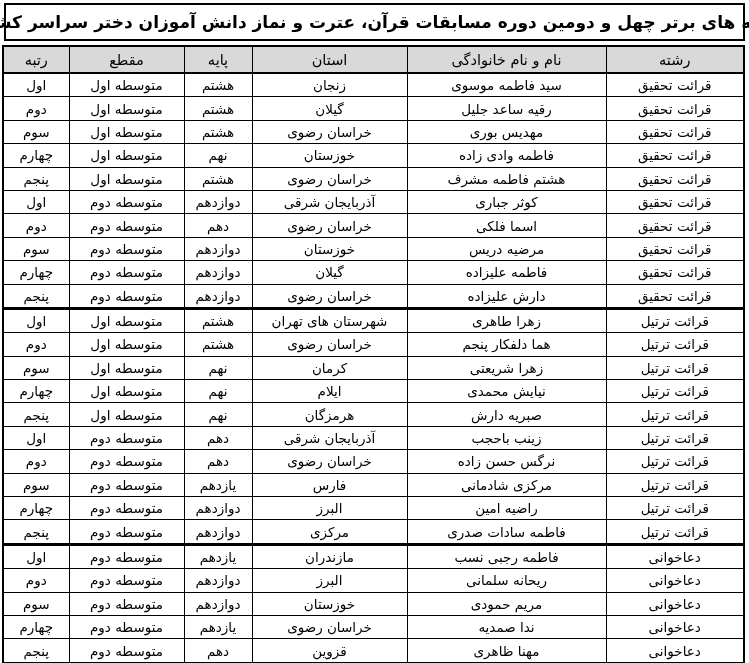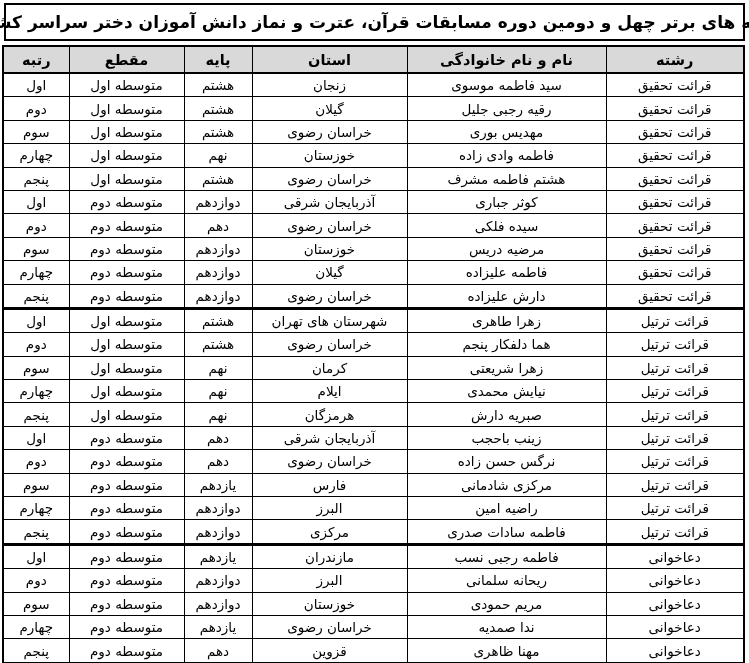--- a/index.html
+++ b/index.html
@@ -44,21 +44,21 @@
     text-align: center;
     vertical-align: middle;
     font-size: 13.5px;
     height: 22.4px;
     padding: 0 3px;
     white-space: nowrap;
     overflow: hidden;
   }
   table.results thead th {
     background: #d9d9d9;
-    font-weight: bold;
+    font-weight: normal;
     font-size: 14.5px;
     height: 25px;
     border-bottom: 2px solid #000;
   }
   table.results tr.group-start td {
     border-top: 3px solid #000;
   }
   col.c-field    { width: 138px; }
   col.c-name     { width: 199px; }
   col.c-province { width: 155px; }
@@ -98,21 +98,21 @@
         <tr>
           <td>قرائت تحقیق</td>
           <td>سید فاطمه موسوی</td>
           <td>زنجان</td>
           <td>هشتم</td>
           <td>متوسطه اول</td>
           <td>اول</td>
         </tr>
         <tr>
           <td>قرائت تحقیق</td>
-          <td>رقیه رجبی جلیل</td>
+          <td>رقیه ساعد جلیل</td>
           <td>گیلان</td>
           <td>هشتم</td>
           <td>متوسطه اول</td>
           <td>دوم</td>
         </tr>
         <tr>
           <td>قرائت تحقیق</td>
           <td>مهدیس بوری</td>
           <td>خراسان رضوی</td>
           <td>هشتم</td>
@@ -138,21 +138,21 @@
         <tr>
           <td>قرائت تحقیق</td>
           <td>کوثر جباری</td>
           <td>آذربایجان شرقی</td>
           <td>دوازدهم</td>
           <td>متوسطه دوم</td>
           <td>اول</td>
         </tr>
         <tr>
           <td>قرائت تحقیق</td>
-          <td>سیده فلکی</td>
+          <td>اسما فلکی</td>
           <td>خراسان رضوی</td>
           <td>دهم</td>
           <td>متوسطه دوم</td>
           <td>دوم</td>
         </tr>
         <tr>
           <td>قرائت تحقیق</td>
           <td>مرضیه دریس</td>
           <td>خوزستان</td>
           <td>دوازدهم</td>

